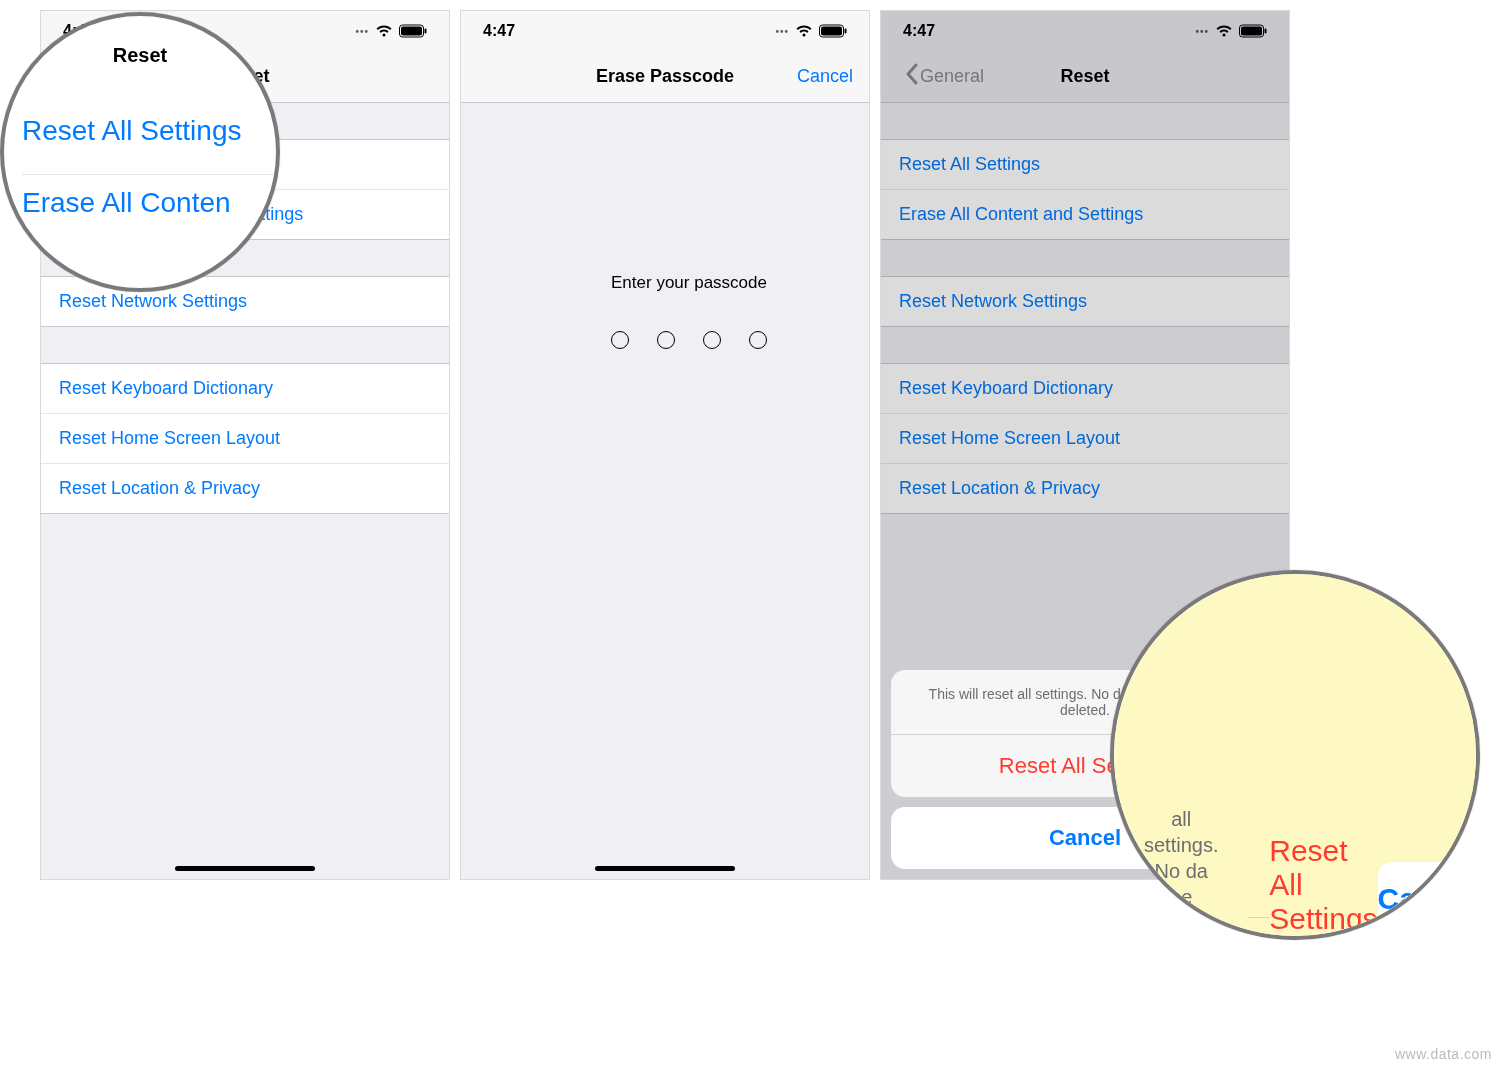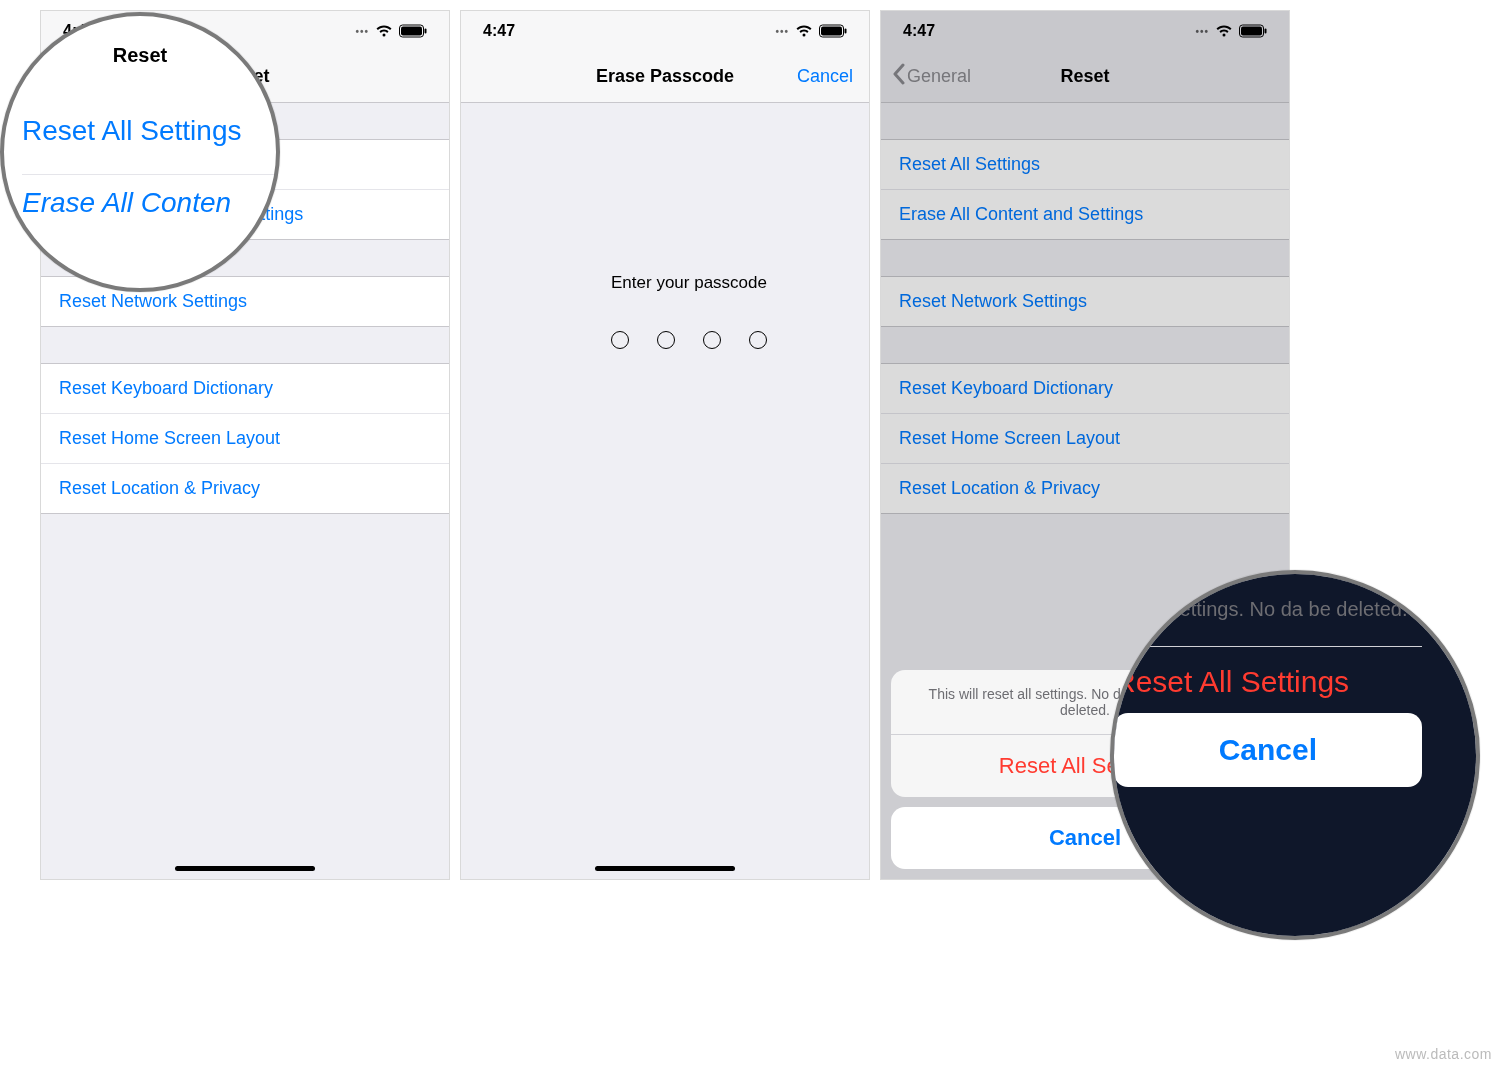--- a/index.html
+++ b/index.html
@@ -52,21 +52,21 @@
     display: flex;
     align-items: center;
     justify-content: center;
     border-bottom: 1px solid #c8c7cc;
     background: #f7f7f8;
     position: relative;
   }
   .nav-title { font-size: 18px; font-weight: 600; color: #000; }
   .nav-left {
     position: absolute;
-    left: 11px;
+    left: 24px;
     display: flex;
     align-items: center;
     color: #8a8a8f;
     font-size: 18px;
   }
   .nav-left .chev { margin-right: 2px; }
   .nav-right {
     position: absolute;
     right: 16px;
     color: #007aff;
@@ -189,42 +189,40 @@
   .mag1-line1 {
     color: #007aff;
     font-size: 28px;
     margin-top: 30px;
     margin-bottom: 40px;
   }
   .mag1-line2 {
     color: #007aff;
     font-size: 28px;
     white-space: nowrap;
-    font-style: italic;
   }
   .mag1-sep {
     position:absolute;
     left:18px; right:0;
     top: 58%;
     height:1px;
     background:#e5e5ea;
   }
   .mag2 {
     width: 370px; height: 370px;
     right: 20px;
     top: 570px;
   }
   .mag2-content {
     position: absolute;
     inset: 0;
     display: flex;
-    flex-direction: column;
-    align-items: flex-start;
+    align-items: flex-end;
     padding-top: 22px;
-    background: #0f172a;
+    background: #fef9c3;
   }
   .mag2-msg {
     font-size: 20px;
     color: #6d6d72;
     text-align: center;
     padding: 0 30px;
     line-height: 1.3;
   }
   .mag2-sep {
     width: 85%;

